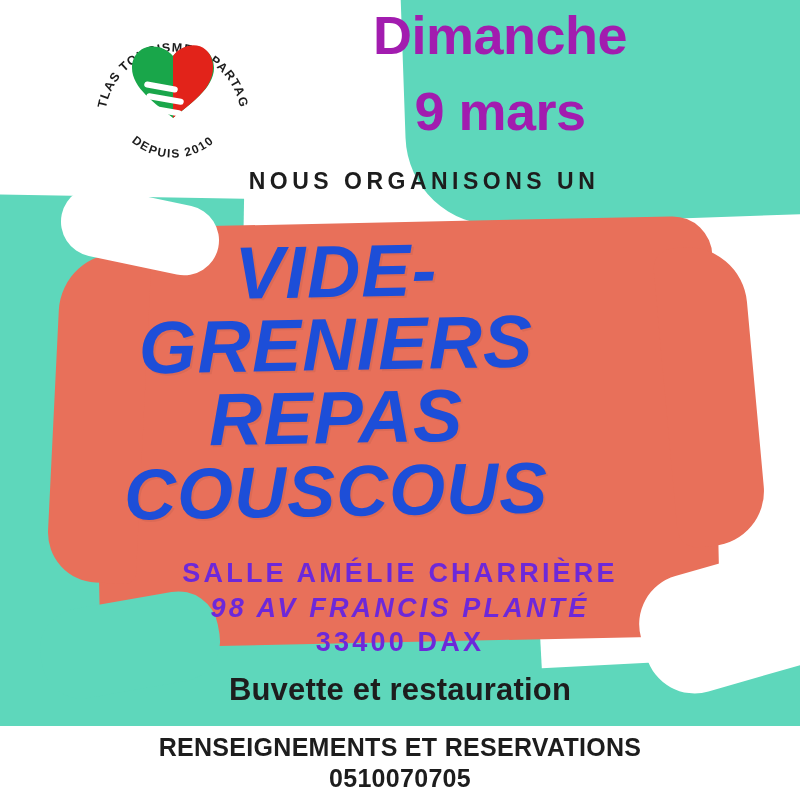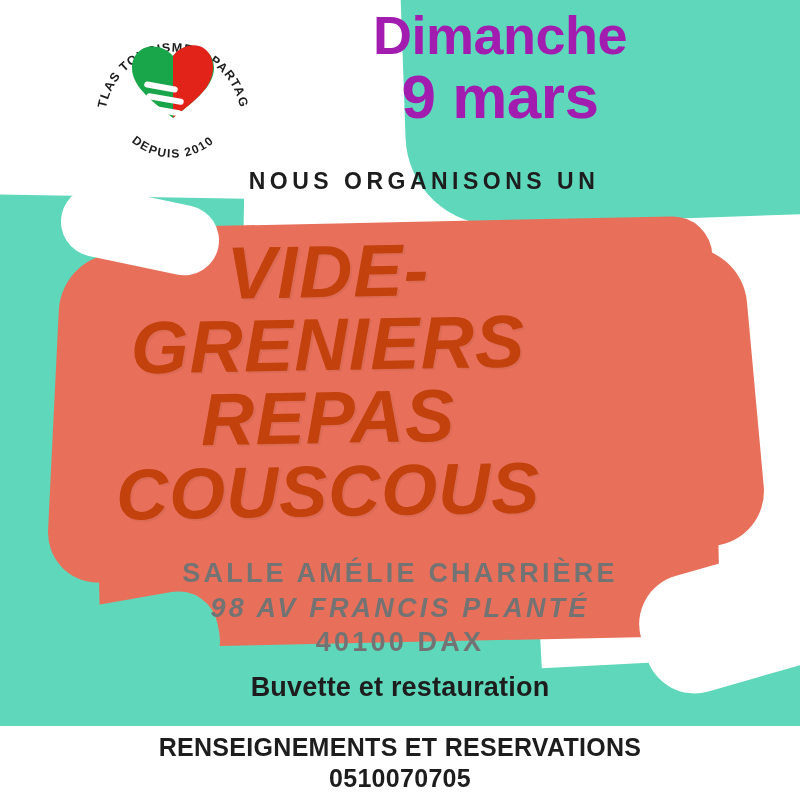--- a/index.html
+++ b/index.html
@@ -150,78 +150,78 @@
     text-align: center;
     color: #a21caf;
     font-weight: bold;
     line-height: 1.08;
   }
   .date-line1 {
     font-size: 54px;
     letter-spacing: -0.5px;
   }
   .date-line2 {
-    font-size: 62px;
+    font-size: 54px;
     letter-spacing: -0.5px;
-    margin-top: 0;
+    margin-top: 18px;
   }
 
   .subtitle {
     position: absolute;
     left: 0;
     top: 168px;
     width: 800px;
     text-align: center;
     font-size: 23px;
     font-weight: bold;
     letter-spacing: 4.5px;
     color: #1d1d1d;
     padding-left: 24px;
   }
 
   .headline {
     position: absolute;
-    left: 4px;
+    left: 12px;
     top: 236px;
     width: 648px;
     text-align: center;
-    color: #c2410c;
+    color: #1d4ed8;
     font-weight: bold;
     font-style: italic;
     line-height: 0.96;
     text-shadow: 2px 2px 0 rgba(0,0,0,0.05);
   }
   .headline .l1 { font-size: 74px; letter-spacing: 1px; display: block; transform: rotate(-1deg); }
   .headline .l2 { font-size: 74px; letter-spacing: 1px; display: block; transform: rotate(-1deg); margin-top: 2px; }
   .headline .l3 { font-size: 74px; letter-spacing: 1px; display: block; transform: rotate(-1deg); margin-top: 2px; }
   .headline .l4 { font-size: 72px; letter-spacing: 1px; display: block; transform: rotate(-1deg); margin-top: 4px; }
 
   .address {
     position: absolute;
     left: 0;
     top: 556px;
     width: 800px;
     text-align: center;
-    color: #737373;
+    color: #6d28d9;
     font-weight: bold;
     line-height: 1.28;
   }
   .address .a1 { font-size: 27px; letter-spacing: 3.2px; display: block; }
   .address .a2 { font-size: 27px; letter-spacing: 3.2px; display: block; font-style: italic; }
   .address .a3 { font-size: 27px; letter-spacing: 3.2px; display: block; }
 
   .buvette {
     position: absolute;
     left: 0;
     top: 672px;
     width: 800px;
     text-align: center;
     color: #1d1d1d;
     font-weight: bold;
-    font-size: 27px;
+    font-size: 31px;
     letter-spacing: 0.2px;
   }
 
   .contact {
     position: absolute;
     left: 0;
     top: 732px;
     width: 800px;
     text-align: center;
     color: #1d1d1d;
@@ -281,21 +281,21 @@
   <div class="headline">
     <span class="l1">VIDE-</span>
     <span class="l2">GRENIERS</span>
     <span class="l3">REPAS</span>
     <span class="l4">COUSCOUS</span>
   </div>
 
   <div class="address">
     <span class="a1">SALLE AMÉLIE CHARRIÈRE</span>
     <span class="a2">98 AV FRANCIS PLANTÉ</span>
-    <span class="a3">40100  DAX</span>
+    <span class="a3">33400  DAX</span>
   </div>
 
   <div class="buvette">Buvette et restauration</div>
 
   <div class="contact">
     <span class="c1">RENSEIGNEMENTS ET RESERVATIONS</span>
     <span class="c2">0510070705</span>
   </div>
 
 </div>

